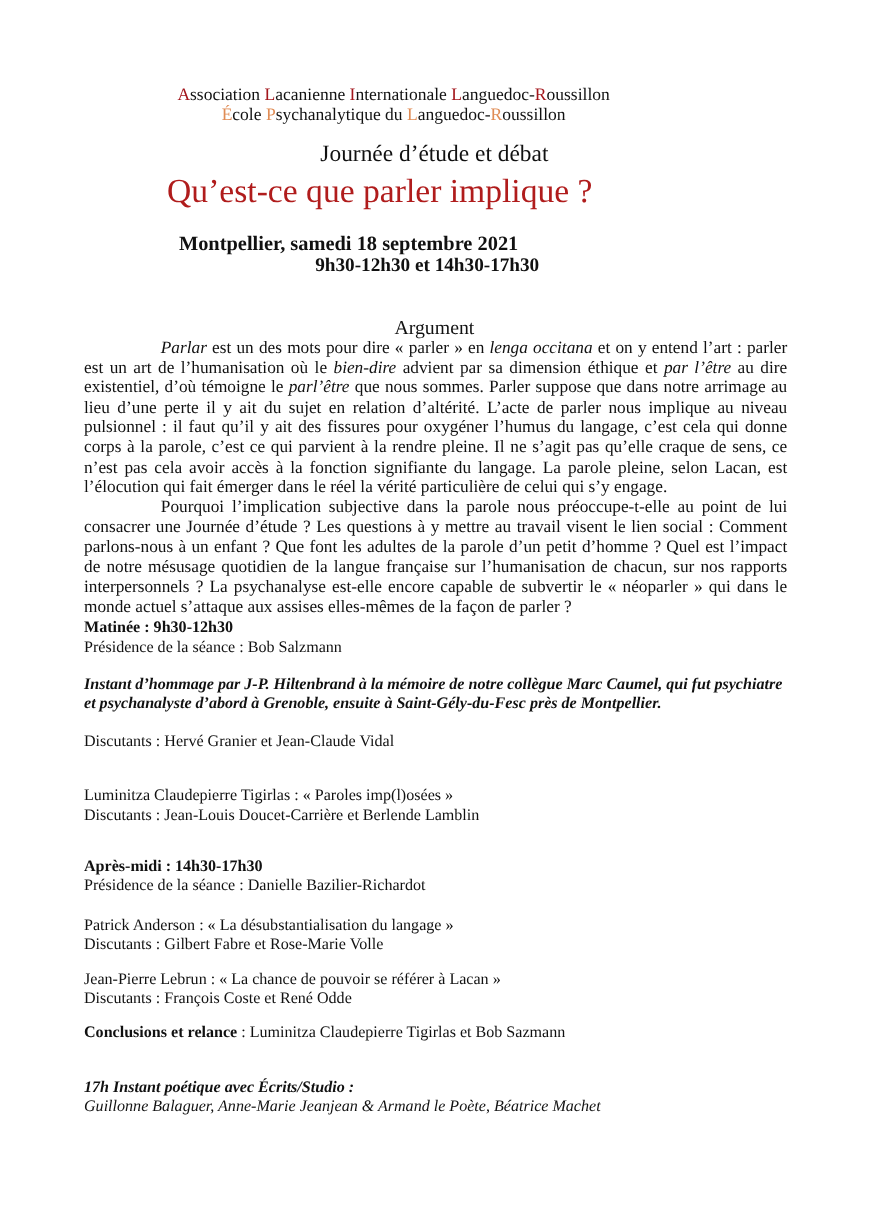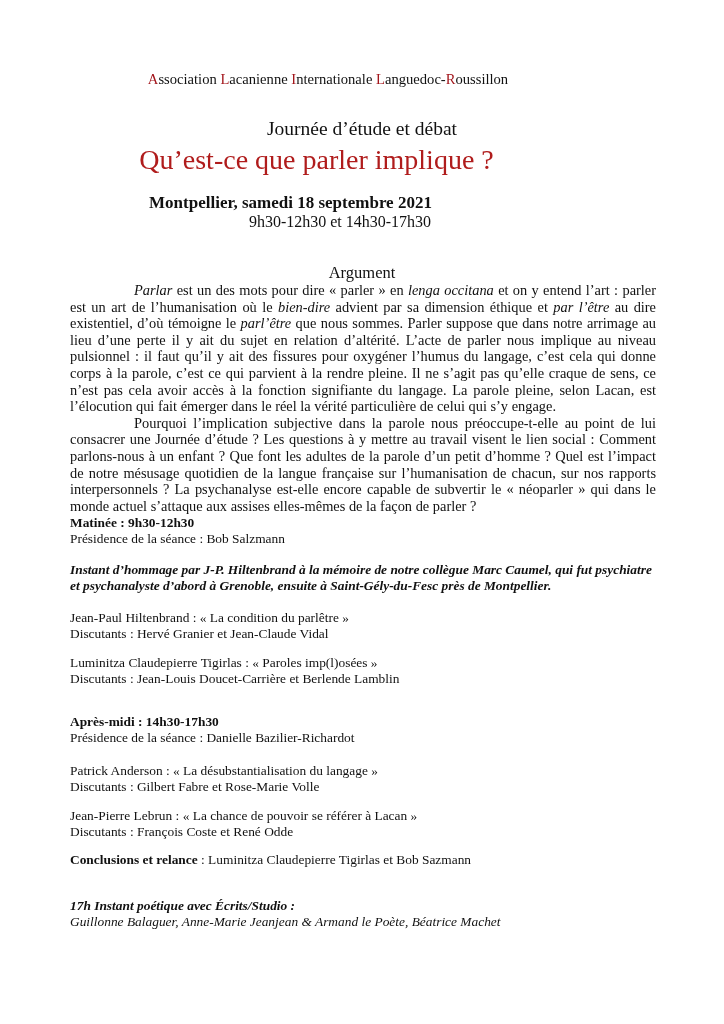--- a/index.html
+++ b/index.html
@@ -9,40 +9,43 @@
       color: #111111;
     }
     .page { position: absolute; left: 0; top: 0; width: 724px; height: 1024px; }
     .center { text-align: center; }
     .assoc { position: absolute; left: 0; width: 656px; top: 71px; font-size: 14.6px; line-height: 17px; }
     .assoc .l1 .ini { color: #a3161c; }
     .assoc .l2 .ini { color: #e08c55; }
     .journee { position: absolute; left: 0; width: 724px; top: 117px; font-size: 19.5px; line-height: 24px; }
     .title { position: absolute; left: 0; width: 633px; top: 143px; font-size: 28px; line-height: 34px; color: #b01c1c; }
     .date { position: absolute; left: 0; width: 581px; top: 193px; font-size: 17px; line-height: 20px; font-weight: bold; }
-    .hours { position: absolute; left: 0; width: 680px; top: 212px; font-size: 16px; line-height: 20px; }
+    .hours { position: absolute; left: 16px; width: 680px; top: 212px; font-size: 16px; line-height: 20px; font-weight: bold; }
     .arg-h { position: absolute; left: 0; width: 724px; top: 263px; font-size: 16.5px; line-height: 20px; }
     .argument {
       position: absolute; left: 70px; width: 586px; top: 282px;
       font-size: 14.4px; line-height: 16.6px; text-align: justify;
     }
     .argument p { margin: 0; text-indent: 64px; }
     .prog { position: absolute; left: 70px; width: 620px; font-size: 13.4px; line-height: 16.2px; }
     .prog .b { font-weight: bold; }
     .prog .bi { font-weight: bold; font-style: italic; }
     .prog .i { font-style: italic; }
   </style>
 </head>
 <body>
 
 <div class="page">
 
   <div class="assoc center">
     <div class="l1">
       <span class="ini">A</span><span>ssociation </span><span class="ini">L</span><span>acanienne </span><span class="ini">I</span><span>nternationale </span><span class="ini">L</span><span>anguedoc-</span><span class="ini">R</span><span>oussillon</span>
+    </div>
+    <div class="l2">
+      <span class="ini">É</span><span>cole </span><span class="ini">P</span><span>sychanalytique du </span><span class="ini">L</span><span>anguedoc-</span><span class="ini">R</span><span>oussillon</span>
     </div>
   </div>
 
   <div class="journee center">Journée d’étude et débat</div>
   <div class="title center">Qu’est-ce que parler implique ?</div>
   <div class="date center">Montpellier, samedi 18 septembre 2021</div>
   <div class="hours center">9h30-12h30 et 14h30-17h30</div>
 
   <div class="arg-h center">Argument</div>
   <div class="argument">
@@ -51,21 +54,20 @@
   </div>
 
   <div class="prog" style="top:515px;">
     <div class="b">Matinée : 9h30-12h30</div>
     <div>Présidence de la séance : Bob Salzmann</div>
   </div>
   <div class="prog" style="top:562px; width:592px;">
     <div class="bi">Instant d’hommage par J-P. Hiltenbrand à la mémoire de notre collègue Marc Caumel, qui fut psychiatre et psychanalyste d’abord à Grenoble, ensuite à Saint-Gély-du-Fesc près de Montpellier.</div>
   </div>
   <div class="prog" style="top:610px;">
-    <div>Jean-Paul Hiltenbrand : « La condition du parlêtre »</div>
     <div>Discutants : Hervé Granier et Jean-Claude Vidal</div>
   </div>
   <div class="prog" style="top:655px;">
     <div>Luminitza Claudepierre Tigirlas : « Paroles imp(l)osées »</div>
     <div>Discutants : Jean-Louis Doucet-Carrière et Berlende Lamblin</div>
   </div>
 
   <div class="prog" style="top:714px;">
     <div class="b">Après-midi : 14h30-17h30</div>
     <div>Présidence de la séance : Danielle Bazilier-Richardot</div>

